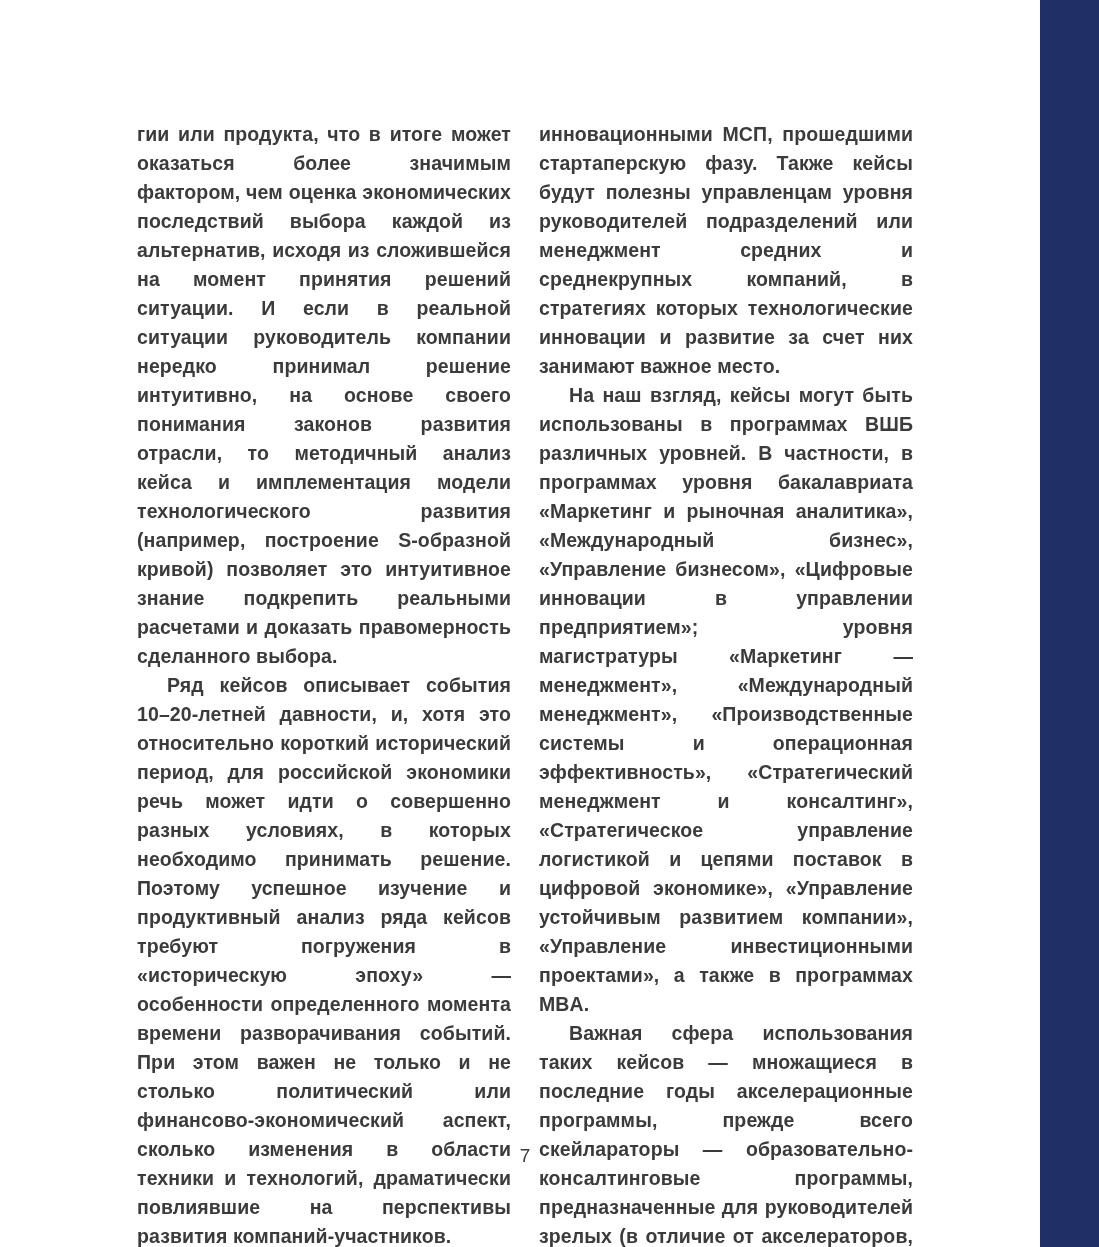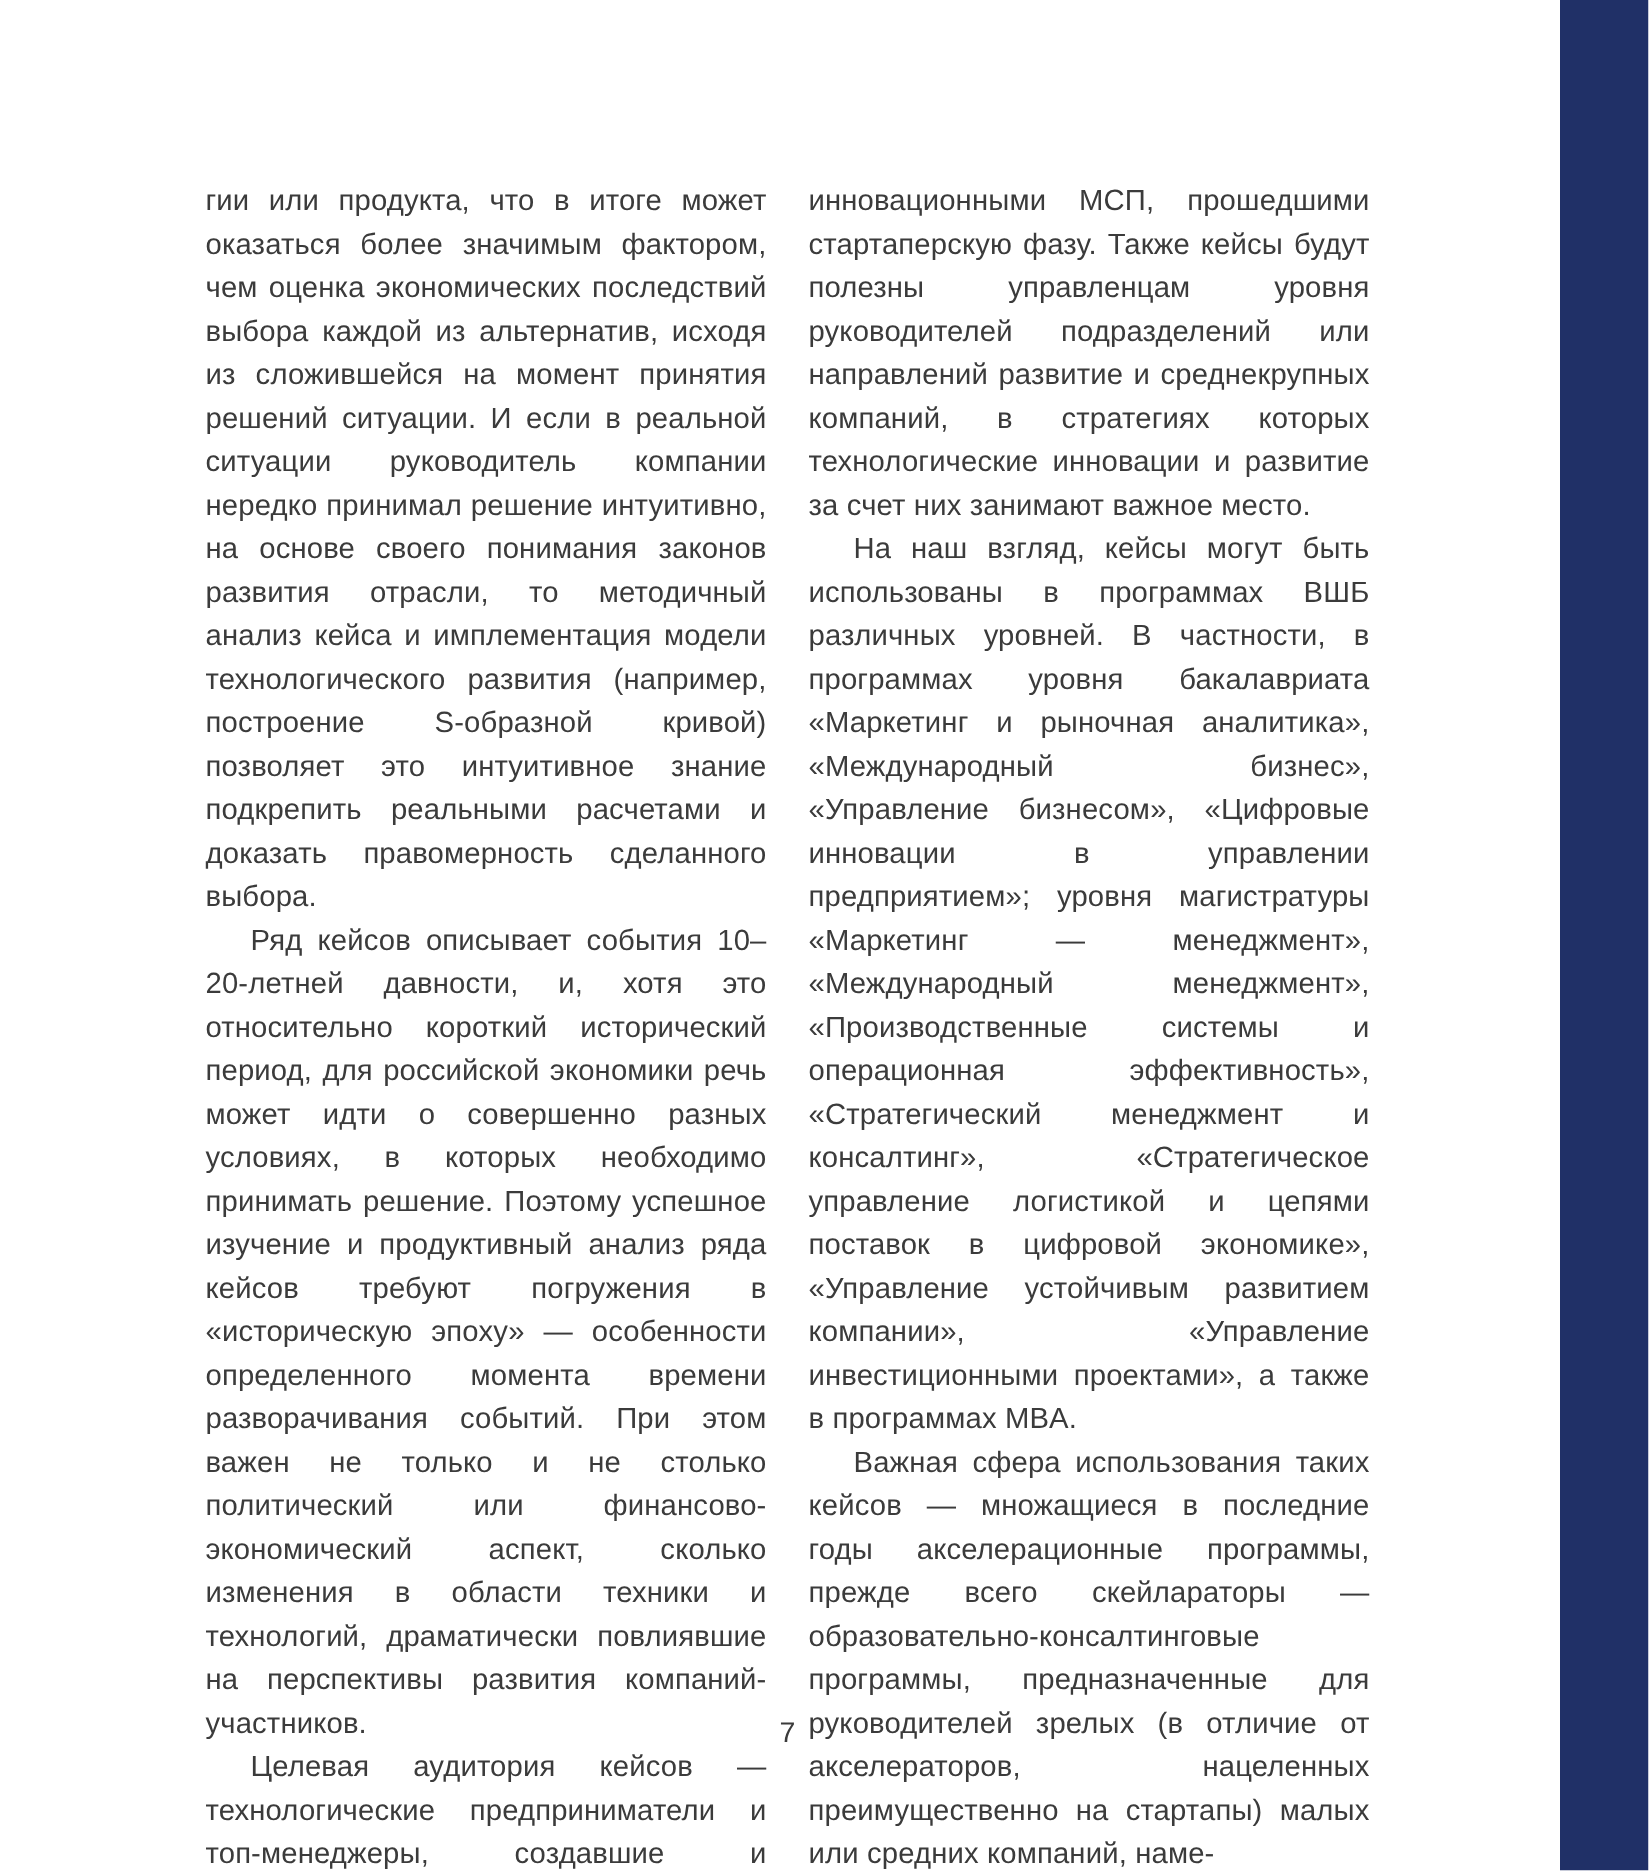--- a/index.html
+++ b/index.html
@@ -31,20 +31,21 @@
     font-size: 19.5px;
     line-height: 29px;
     color: #3b3b3b;
     text-align: justify;
     letter-spacing: 0.1px;
     hyphens: auto;
     -webkit-hyphens: auto;
   }
   .column p {
     margin: 0;
+    font-weight: bold;
   }
   .column p.indent {
     text-indent: 30px;
   }
   .page-number {
     position: absolute;
     left: 137px;
     top: 1145px;
     width: 776px;
     text-align: center;
@@ -67,21 +68,21 @@
 
   <div class="content">
 
     <div class="column" style="color: rgb(59, 59, 59);">
       <p>гии или продукта, что в итоге может оказаться более значимым фактором, чем оценка экономических последствий выбора каждой из альтернатив, исходя из сложившейся на момент принятия решений ситуации. И если в реальной ситуации руководитель компании нередко принимал решение интуитивно, на основе своего понимания законов развития отрасли, то методичный анализ кейса и имплементация модели технологического развития (например, построение S-образной кривой) позволяет это интуитивное знание подкрепить реальными расчетами и доказать правомерность сделанного выбора.</p>
       <p class="indent">Ряд кейсов описывает события 10–20-летней давности, и, хотя это относительно короткий исторический период, для российской экономики речь может идти о совершенно разных условиях, в которых необходимо принимать решение. Поэтому успешное изучение и продуктивный анализ ряда кейсов требуют погружения в «историческую эпоху» — особенности определенного момента времени разворачивания событий. При этом важен не только и не столько политический или финансово-экономический аспект, сколько изменения в области техники и технологий, драматически повлиявшие на перспективы развития компаний-участников.</p>
       <p class="indent">Целевая аудитория кейсов — технологические предприниматели и топ-менеджеры, создавшие и управляющие</p>
     </div>
 
     <div class="column" style="color: rgb(59, 59, 59);">
-      <p>инновационными МСП, прошедшими стартаперскую фазу. Также кейсы будут полезны управленцам уровня руководителей подразделений или направлений развитие и среднекрупных компаний, в стратегиях которых технологические инновации и развитие за счет них занимают важное место.</p>
+      <p>инновационными МСП, прошедшими стартаперскую фазу. Также кейсы будут полезны управленцам уровня руководителей подразделений или менеджмент средних и среднекрупных компаний, в стратегиях которых технологические инновации и развитие за счет них занимают важное место.</p>
       <p class="indent">На наш взгляд, кейсы могут быть использованы в программах ВШБ различных уровней. В частности, в программах уровня бакалавриата «Маркетинг и рыночная аналитика», «Международный бизнес», «Управление бизнесом», «Цифровые инновации в управлении предприятием»; уровня магистратуры «Маркетинг — менеджмент», «Международный менеджмент», «Производственные системы и операционная эффективность», «Стратегический менеджмент и консалтинг», «Стратегическое управление логистикой и цепями поставок в цифровой экономике», «Управление устойчивым развитием компании», «Управление инвестиционными проектами», а также в программах MBA.</p>
       <p class="indent">Важная сфера использования таких кейсов — множащиеся в последние годы акселерационные программы, прежде всего скейлараторы — образовательно-консалтинговые программы, предназначенные для руководителей зрелых (в отличие от акселераторов, нацеленных преимущественно на стартапы) малых или средних компаний, наме-</p>
     </div>
 
   </div>
 
   <div class="page-number" style="color: rgb(59, 59, 59);">7</div>
 
   <div class="accent-bar" style="background: rgb(32, 48, 103);"></div>
 

